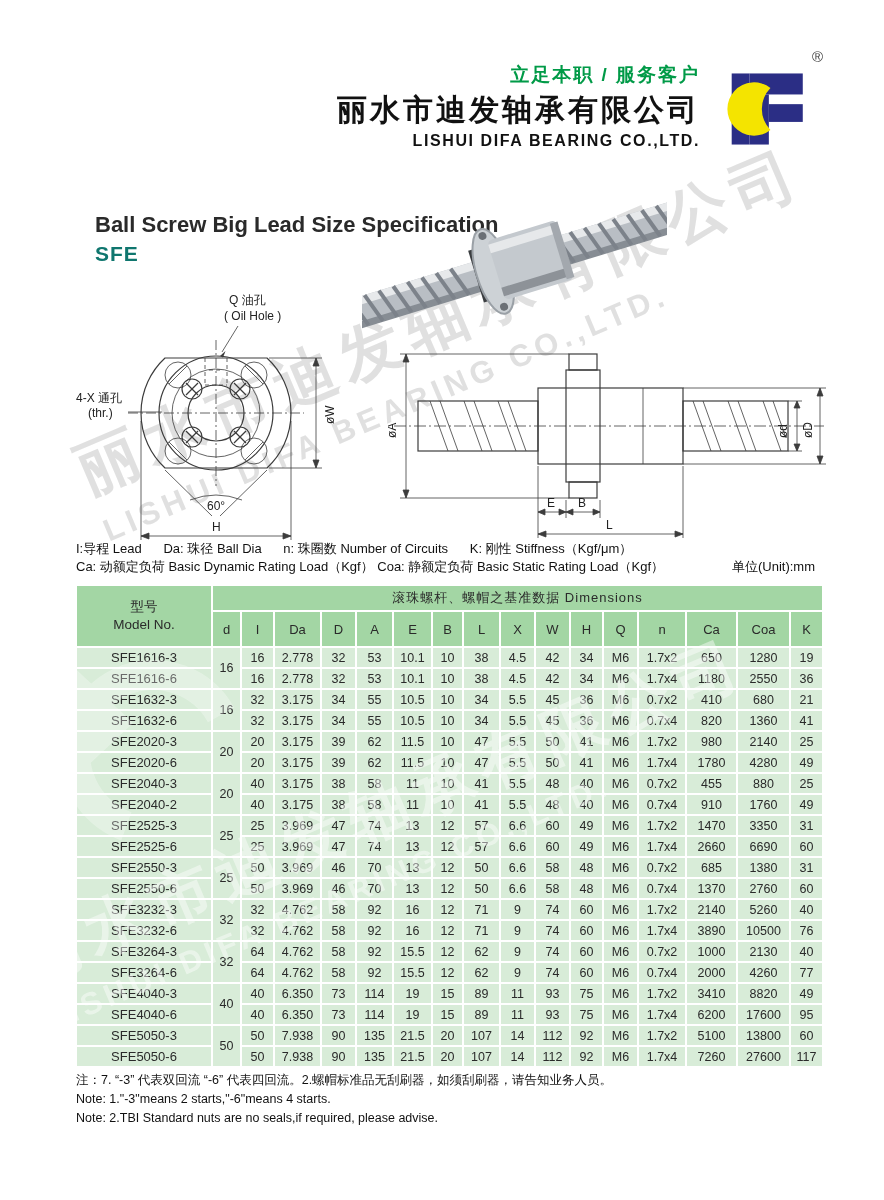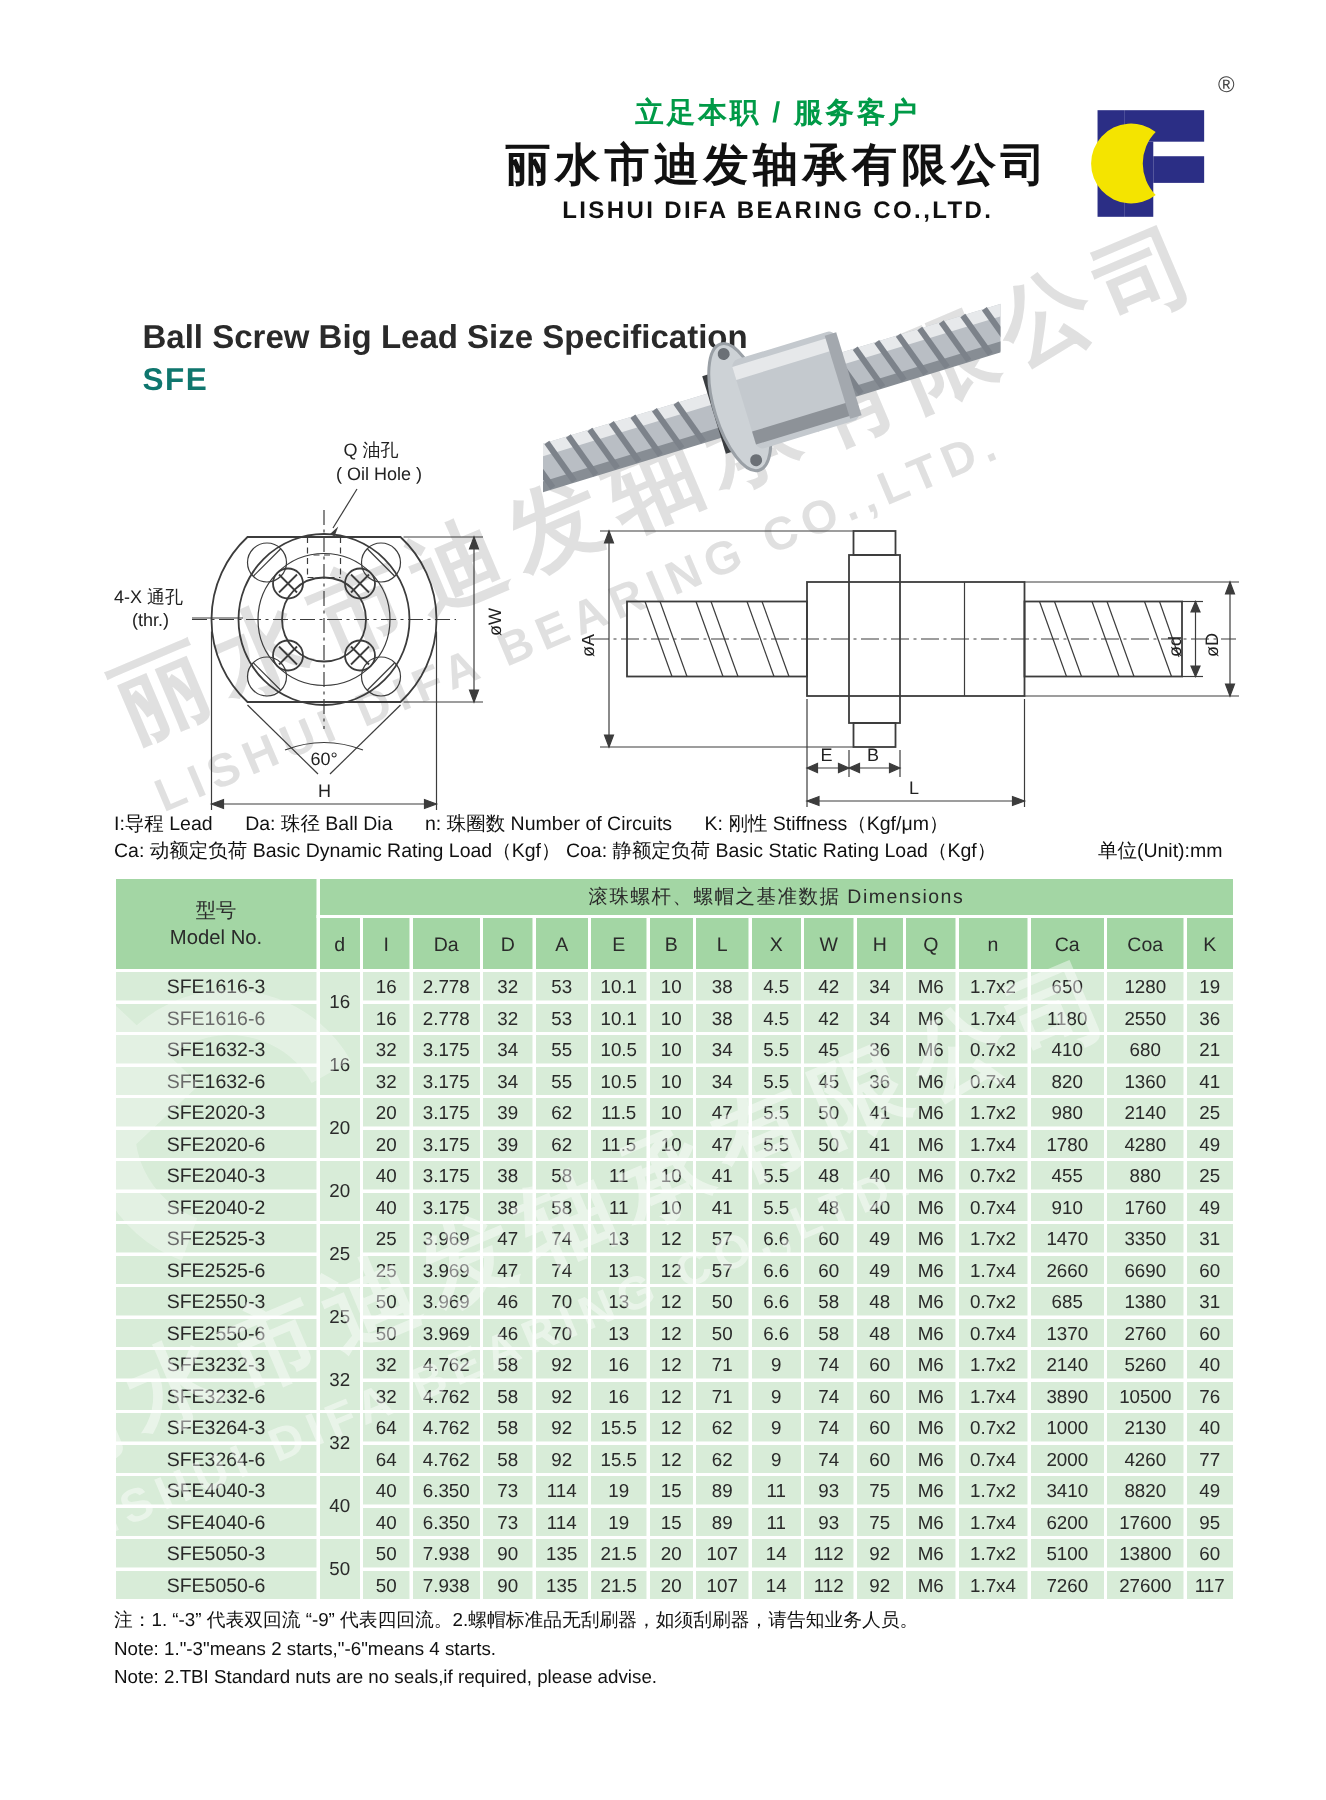--- a/index.html
+++ b/index.html
@@ -3,21 +3,21 @@
 <meta charset="utf-8">
 <style>
   * { margin:0; padding:0; box-sizing:border-box; }
   html,body { background:#9c9c9c; }
   .page {
     position:relative; width:884px; height:1200px; margin:0 auto;
     background:#ffffff; overflow:hidden;
     font-family:"Liberation Sans", sans-serif; color:#1a1a1a;
   }
   
-  .header-text { position:absolute; right:184px; top:62px; text-align:center; }
+  .header-text { position:absolute; right:184px; top:62px; text-align:right; }
   .slogan { color:#009a47; font-weight:bold; font-size:19px; letter-spacing:2px; }
   .company-cn { font-size:30px; font-weight:bold; letter-spacing:3px; color:#111; margin-top:2px; }
   .company-en { font-size:16px; font-weight:bold; letter-spacing:1.6px; color:#111; margin-top:1px; }
   .logo { position:absolute; left:722px; top:64px; width:84px; height:90px; }
   .reg-mark { position:absolute; left:812px; top:48px; font-size:15px; color:#444; }
   
   .title-cn { position:absolute; left:95px; top:180px; font-size:25px; font-weight:bold; color:#1c1c1c; letter-spacing:2px; }
   .title-en { position:absolute; left:95px; top:212px; font-size:22px; font-weight:bold; color:#2a2a2a; }
   .series   { position:absolute; left:95px; top:242px; font-size:21px; font-weight:bold; color:#0f766e; letter-spacing:1px; }
   
@@ -684,18 +684,18 @@
   <div class="wm wm2">
     <div class="cn">丽水市迪发轴承有限公司</div>
     <div class="en">LISHUI DIFA BEARING CO.,LTD.</div>
   </div>
   <svg class="wm-df" viewBox="0 0 190 320">
     <path d="M 0 55 L 85 135 L 0 215 Z" fill="#ffffff"></path>
     <circle cx="105" cy="165" r="78" fill="none" stroke="#ffffff" stroke-width="30" stroke-dasharray="300 190" transform="rotate(110 105 165)"></circle>
   </svg>
 
   <div class="notes">
-    <div>注：1. “-3” 代表双回流 “-9” 代表四回流。2.螺帽标准品无刮刷器，如须刮刷器，请告知业务人员。</div>
+    <div>注：7. “-3” 代表双回流 “-6” 代表四回流。2.螺帽标准品无刮刷器，如须刮刷器，请告知业务人员。</div>
     <div>Note: 1."-3"means 2 starts,"-6"means 4 starts.</div>
     <div>Note: 2.TBI Standard nuts are no seals,if required, please advise.</div>
   </div>
 
 </div>
 
 </body></html>

